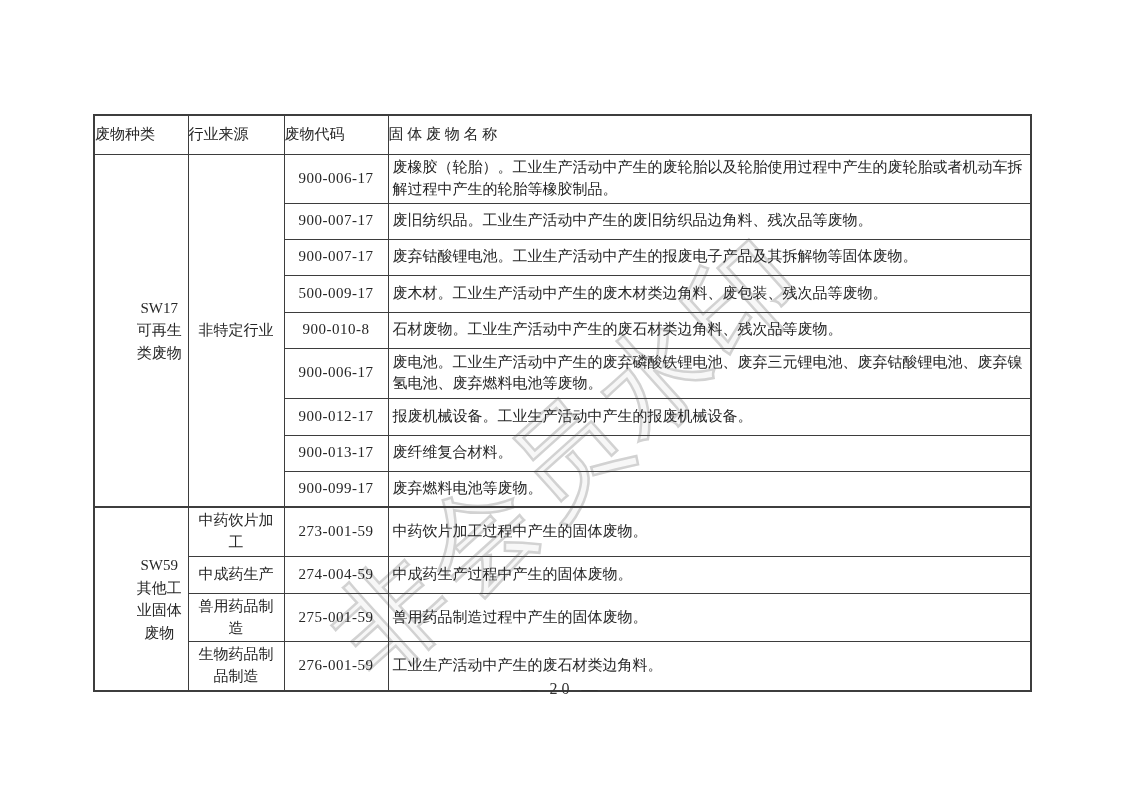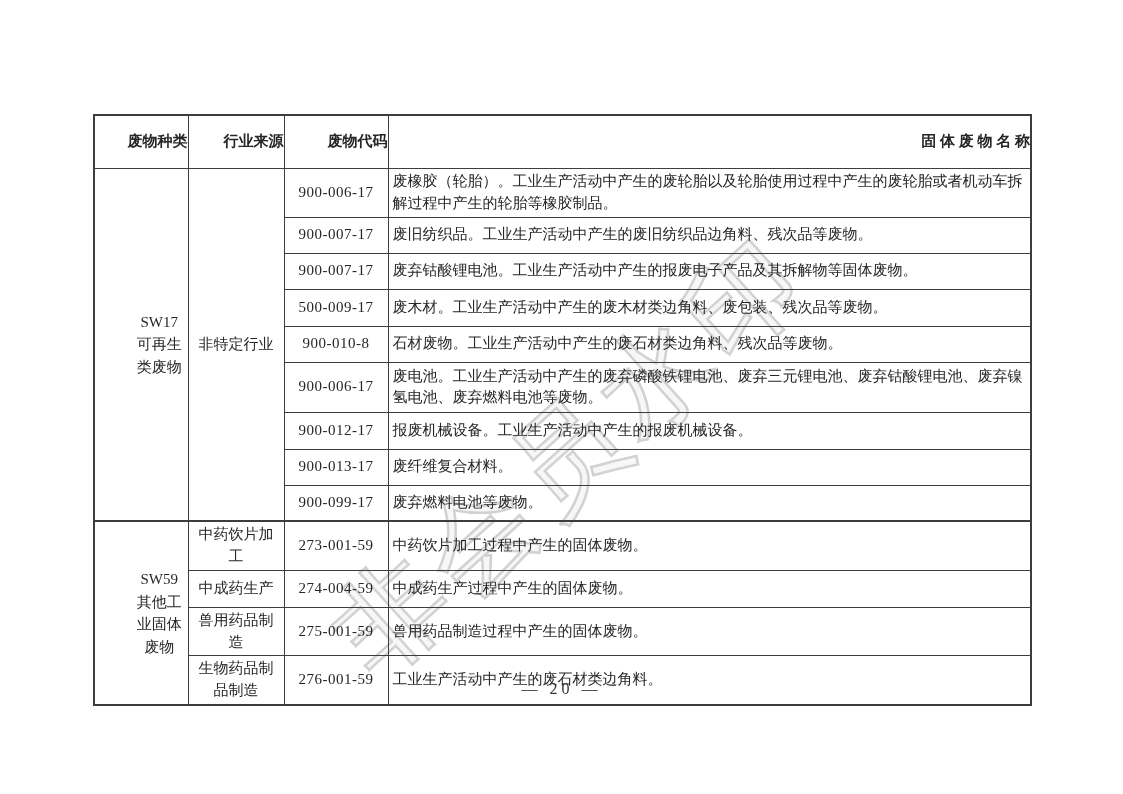--- a/index.html
+++ b/index.html
@@ -40,23 +40,23 @@
   table.waste th, table.waste td{
     border:1.5px solid #3d3d3d;
     padding:2px 4px;
     background:transparent;
     vertical-align:middle;
     line-height:1.45;
   }
   table.waste{border:2px solid #3d3d3d;}
   tr.header-row{height:39px;}
   tr.header-row th{
-    font-weight:bold;
-    text-align:right;
-    padding:15px 0;
+    font-weight:normal;
+    text-align:left;
+    padding:8px 0;
   }
   td.c-center{text-align:center;}
   td.c-code{text-align:center; letter-spacing:0.5px; white-space:nowrap;}
   td.c-name{text-align:left; padding-left:5px; padding-right:5px;margin-top:16px;}
   tr.r36{height:36px;}
   tr.r37{height:37px;}
   tr.r49{height:49px;}
   tr.r50{height:50px;}
   tr.r48{height:48px;}
   tr.sec-start td{border-top:2px solid #3d3d3d;}

